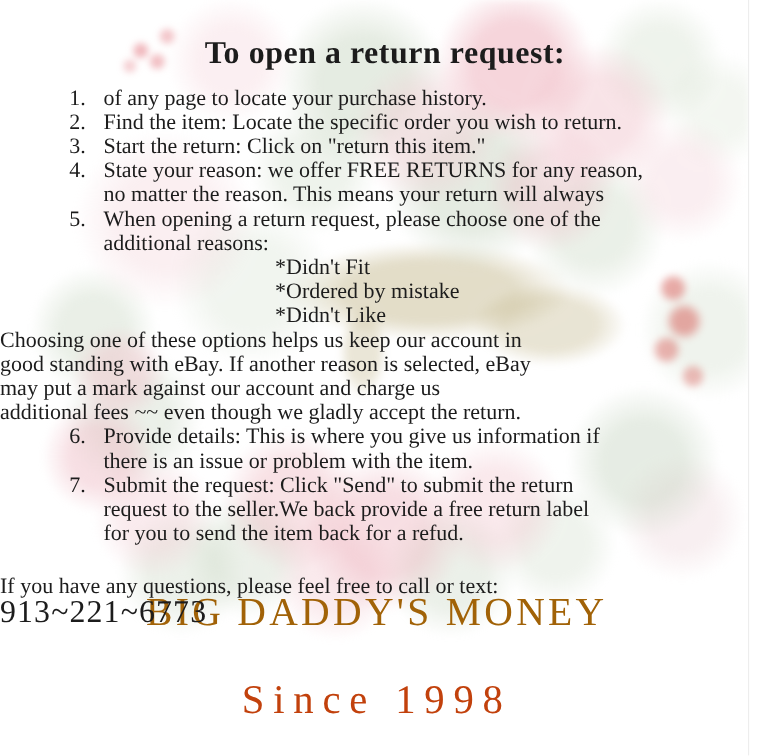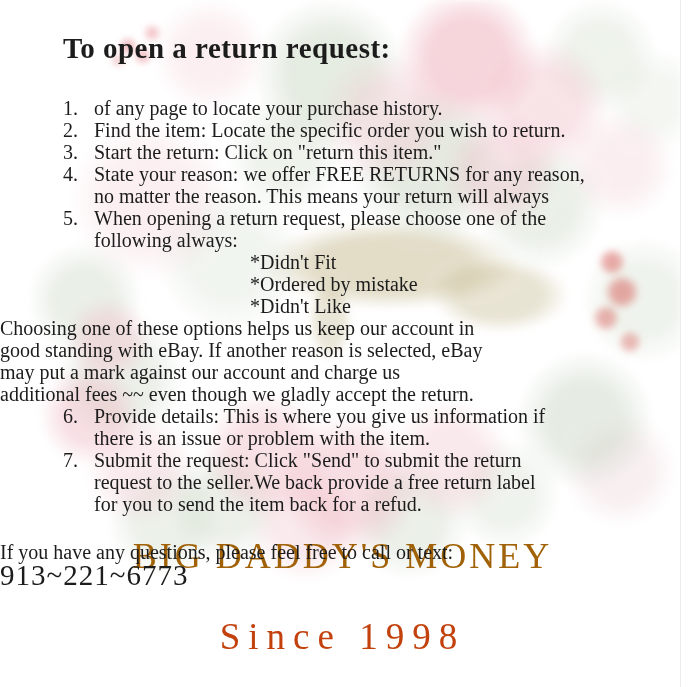--- a/index.html
+++ b/index.html
@@ -107,21 +107,22 @@
   }
 
   
   .content {
     position: absolute;
     inset: 0;
     z-index: 3;
     padding-top: 31px;
   }
   .title {
-    margin: 0 62px 32px 63px;
+    margin: 0 62px 13px 63px;
+    text-align: center;
     font-size: 29px;
     font-weight: 700;
     letter-spacing: 0.5px;
     line-height: 34px;
   }
   .body-text { font-size: 20px; line-height: 22px; }
   .line { white-space: nowrap; }
   .block.step { display: flex; padding-left: 63px; }
   .block.step .num { width: 31px; flex: none; }
   .block.reasons { padding-left: 250px; }
@@ -166,21 +167,21 @@
           <span class="num">4.</span>
           <div class="step-lines">
             <div class="line">State your reason: we offer FREE RETURNS for any reason,</div>
             <div class="line">no matter the reason. This means your return will always</div>
           </div>
         </div>
         <div class="block step">
           <span class="num">5.</span>
           <div class="step-lines">
             <div class="line">When opening a return request, please choose one of the</div>
-            <div class="line">following always:</div>
+            <div class="line">additional reasons:</div>
           </div>
         </div>
         <div class="block reasons">
           <div class="line">*Didn't Fit</div>
           <div class="line">*Ordered by mistake</div>
           <div class="line">*Didn't Like</div>
         </div>
         <div class="block note">
           <div class="line">Choosing one of these options helps us keep our account in</div>
           <div class="line">good standing with eBay. If another reason is selected, eBay</div>

